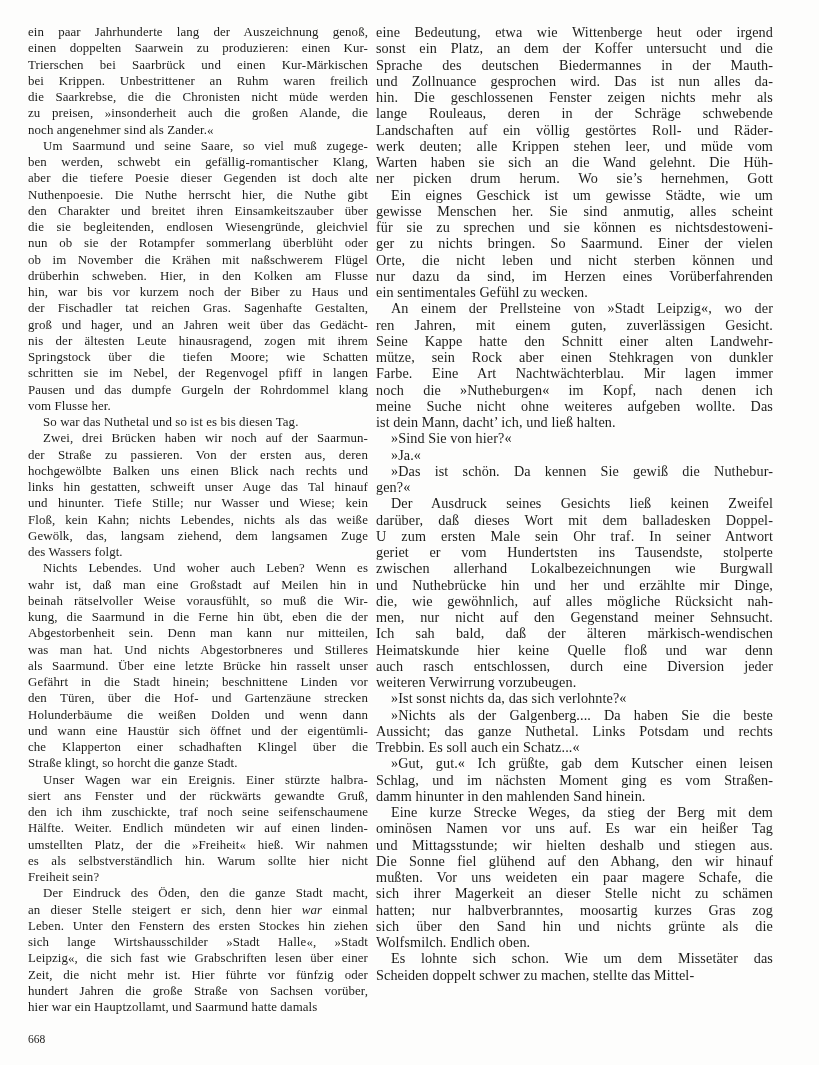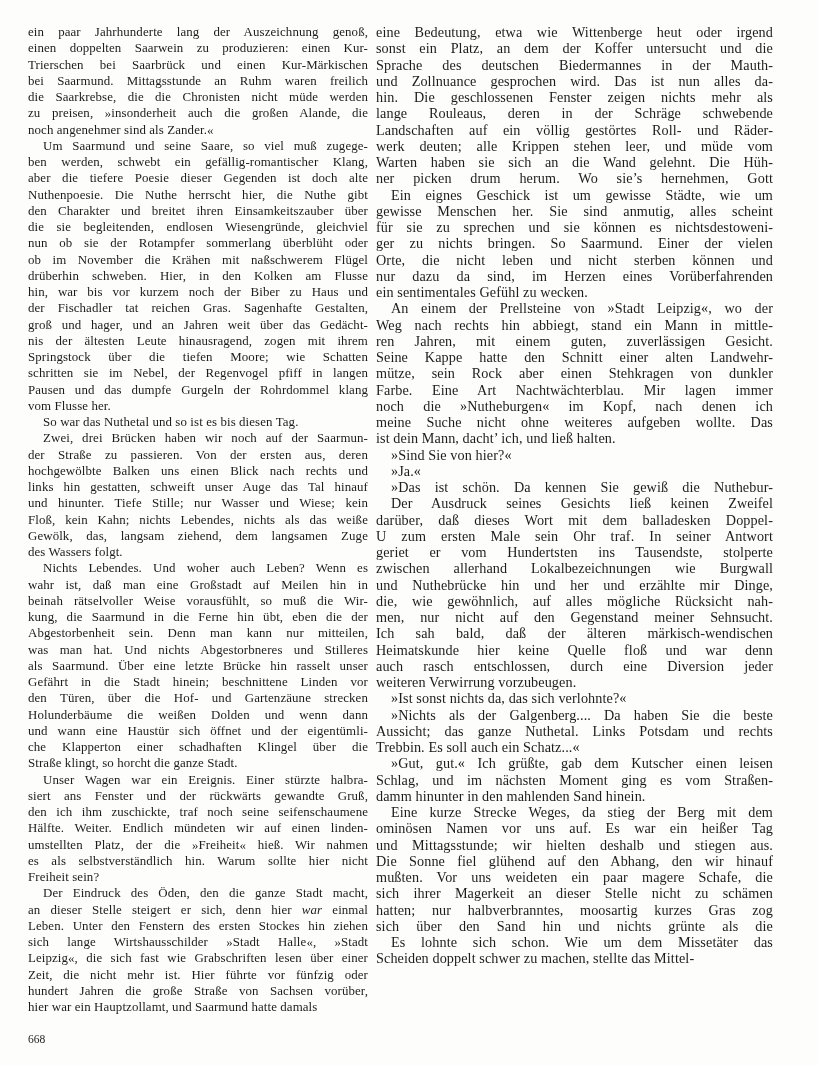--- a/index.html
+++ b/index.html
@@ -39,21 +39,21 @@
 </style>
 </head>
 <body>
 
 <div class="page">
   <div class="col col-left">
       <div class="paragraph">
         <div class="line">ein paar Jahrhunderte lang der Auszeichnung genoß,</div>
         <div class="line">einen doppelten Saarwein zu produzieren: einen Kur-</div>
         <div class="line">Trierschen bei Saarbrück und einen Kur-Märkischen</div>
-        <div class="line">bei Saarmund. Mittagsstunde an Ruhm waren freilich</div>
+        <div class="line">bei Krippen. Unbestrittener an Ruhm waren freilich</div>
         <div class="line">die Saarkrebse, die die Chronisten nicht müde werden</div>
         <div class="line">zu preisen, »insonderheit auch die großen Alande, die</div>
         <div class="line last">noch angenehmer sind als Zander.«</div>
       </div>
       <div class="paragraph">
         <div class="line indent">Um Saarmund und seine Saare, so viel muß zugege-</div>
         <div class="line">ben werden, schwebt ein gefällig-romantischer Klang,</div>
         <div class="line">aber die tiefere Poesie dieser Gegenden ist doch alte</div>
         <div class="line">Nuthenpoesie. Die Nuthe herrscht hier, die Nuthe gibt</div>
         <div class="line">den Charakter und breitet ihren Einsamkeitszauber über</div>
@@ -135,37 +135,37 @@
         <div class="line indent">Ein eignes Geschick ist um gewisse Städte, wie um</div>
         <div class="line">gewisse Menschen her. Sie sind anmutig, alles scheint</div>
         <div class="line">für sie zu sprechen und sie können es nichtsdestoweni-</div>
         <div class="line">ger zu nichts bringen. So Saarmund. Einer der vielen</div>
         <div class="line">Orte, die nicht leben und nicht sterben können und</div>
         <div class="line">nur dazu da sind, im Herzen eines Vorüberfahrenden</div>
         <div class="line last">ein sentimentales Gefühl zu wecken.</div>
       </div>
       <div class="paragraph">
         <div class="line indent">An einem der Prellsteine von »Stadt Leipzig«, wo der</div>
-        <div class="line">Weg nach rechts hin abbiegt, stand ein Mann in mittle-</div>
         <div class="line">ren Jahren, mit einem guten, zuverlässigen Gesicht.</div>
         <div class="line">Seine Kappe hatte den Schnitt einer alten Landwehr-</div>
         <div class="line">mütze, sein Rock aber einen Stehkragen von dunkler</div>
         <div class="line">Farbe. Eine Art Nachtwächterblau. Mir lagen immer</div>
         <div class="line">noch die »Nutheburgen« im Kopf, nach denen ich</div>
         <div class="line">meine Suche nicht ohne weiteres aufgeben wollte. Das</div>
         <div class="line last">ist dein Mann, dacht’ ich, und ließ halten.</div>
       </div>
       <div class="paragraph">
         <div class="line last indent">»Sind Sie von hier?«</div>
       </div>
       <div class="paragraph">
         <div class="line last indent">»Ja.«</div>
       </div>
       <div class="paragraph">
         <div class="line indent">»Das ist schön. Da kennen Sie gewiß die Nuthebur-</div>
+        <div class="line last">gen?«</div>
       </div>
       <div class="paragraph">
         <div class="line indent">Der Ausdruck seines Gesichts ließ keinen Zweifel</div>
         <div class="line">darüber, daß dieses Wort mit dem balladesken Doppel-</div>
         <div class="line">U zum ersten Male sein Ohr traf. In seiner Antwort</div>
         <div class="line">geriet er vom Hundertsten ins Tausendste, stolperte</div>
         <div class="line">zwischen allerhand Lokalbezeichnungen wie Burgwall</div>
         <div class="line">und Nuthebrücke hin und her und erzählte mir Dinge,</div>
         <div class="line">die, wie gewöhnlich, auf alles mögliche Rücksicht nah-</div>
         <div class="line">men, nur nicht auf den Gegenstand meiner Sehnsucht.</div>
@@ -189,20 +189,21 @@
       </div>
       <div class="paragraph">
         <div class="line indent">Eine kurze Strecke Weges, da stieg der Berg mit dem</div>
         <div class="line">ominösen Namen vor uns auf. Es war ein heißer Tag</div>
         <div class="line">und Mittagsstunde; wir hielten deshalb und stiegen aus.</div>
         <div class="line">Die Sonne fiel glühend auf den Abhang, den wir hinauf</div>
         <div class="line">mußten. Vor uns weideten ein paar magere Schafe, die</div>
         <div class="line">sich ihrer Magerkeit an dieser Stelle nicht zu schämen</div>
         <div class="line">hatten; nur halbverbranntes, moosartig kurzes Gras zog</div>
         <div class="line">sich über den Sand hin und nichts grünte als die</div>
+        <div class="line last">Wolfsmilch. Endlich oben.</div>
       </div>
       <div class="paragraph">
         <div class="line indent">Es lohnte sich schon. Wie um dem Missetäter das</div>
         <div class="line last">Scheiden doppelt schwer zu machen, stellte das Mittel-</div>
       </div>
     </div>
   <div class="page-number">668</div>
 </div>
 
 </body></html>

